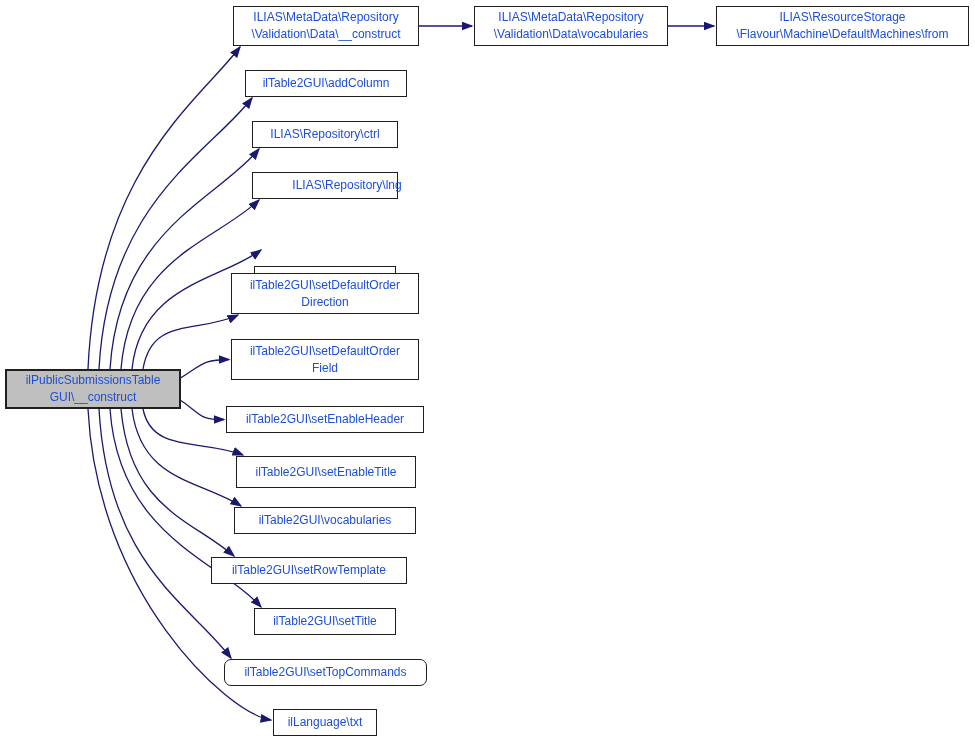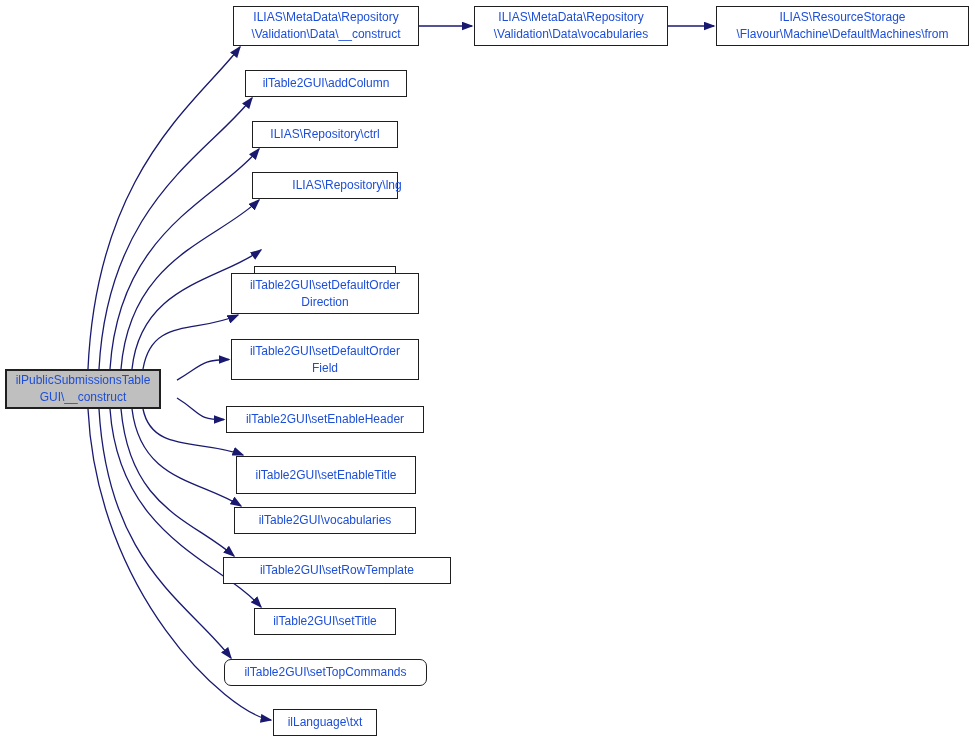--- a/index.html
+++ b/index.html
@@ -70,21 +70,21 @@
         <path d="M121,409 C130,508.825 192,519.7 234,556" fill="none" stroke="#191970" stroke-width="1.3" marker-end="url(#arrowhead)"></path>
         <path d="M110,409 C119,536.875 219,560.5 261,607" fill="none" stroke="#191970" stroke-width="1.3" marker-end="url(#arrowhead)"></path>
         <path d="M99,409 C108,564.925 189,603 231,658" fill="none" stroke="#191970" stroke-width="1.3" marker-end="url(#arrowhead)"></path>
         <path d="M88,409 C97,592.425 226,713 271,720" fill="none" stroke="#191970" stroke-width="1.3" marker-end="url(#arrowhead)"></path>
         <path d="M419,26 C444,26 444,26 472,26" fill="none" stroke="#191970" stroke-width="1.3" marker-end="url(#arrowhead)"></path>
         <path d="M668,26 C693,26 686,26 714,26" fill="none" stroke="#191970" stroke-width="1.3" marker-end="url(#arrowhead)"></path>
       </g>
   </svg>
 
   <div id="node-layer">
-      <div class="node highlight" style="left: 5px; top: 369px; width: 156px; height: 40px; background: rgb(191, 191, 191); border-color: rgb(31, 31, 31);">
+      <div class="node highlight" style="left: 5px; top: 369px; width: 176px; height: 40px; background: rgb(191, 191, 191); border-color: rgb(31, 31, 31);">
         <span>ilPublicSubmissionsTable</span>
         <span>GUI\__construct</span>
       </div>
       <div class="node" style="left: 233px; top: 6px; width: 186px; height: 40px; background: rgb(255, 255, 255); border-color: rgb(31, 31, 31);">
         <span>ILIAS\MetaData\Repository</span>
         <span>\Validation\Data\__construct</span>
       </div>
       <div class="node" style="left: 474px; top: 6px; width: 194px; height: 40px; background: rgb(255, 255, 255); border-color: rgb(31, 31, 31);">
         <span>ILIAS\MetaData\Repository</span>
         <span>\Validation\Data\vocabularies</span>
@@ -109,27 +109,27 @@
         <span>ilTable2GUI\setDefaultOrder</span>
         <span>Direction</span>
       </div>
       <div class="node" style="left: 231px; top: 339px; width: 188px; height: 41px; background: rgb(255, 255, 255); border-color: rgb(31, 31, 31);">
         <span>ilTable2GUI\setDefaultOrder</span>
         <span>Field</span>
       </div>
       <div class="node" style="left: 226px; top: 406px; width: 198px; height: 27px; background: rgb(255, 255, 255); border-color: rgb(31, 31, 31);">
         <span>ilTable2GUI\setEnableHeader</span>
       </div>
-      <div class="node" style="left: 236px; top: 456px; width: 180px; height: 38px; background: rgb(255, 255, 255); border-color: rgb(31, 31, 31);">
+      <div class="node" style="left: 236px; top: 456px; width: 180px; height: 32px; background: rgb(255, 255, 255); border-color: rgb(31, 31, 31);">
         <span>ilTable2GUI\setEnableTitle</span>
       </div>
       <div class="node" style="left: 234px; top: 507px; width: 182px; height: 27px; background: rgb(255, 255, 255); border-color: rgb(31, 31, 31);">
         <span>ilTable2GUI\vocabularies</span>
       </div>
-      <div class="node" style="left: 223px; top: 557px; width: 228px; height: 27px; background: rgb(255, 255, 255); border-color: rgb(31, 31, 31);">
+      <div class="node" style="left: 211px; top: 557px; width: 196px; height: 27px; background: rgb(255, 255, 255); border-color: rgb(31, 31, 31);">
         <span>ilTable2GUI\setRowTemplate</span>
       </div>
       <div class="node" style="left: 254px; top: 608px; width: 142px; height: 27px; background: rgb(255, 255, 255); border-color: rgb(31, 31, 31); text-align: center;">
         <span>ilTable2GUI\setTitle</span>
       </div>
       <div class="node" style="left: 224px; top: 659px; width: 203px; height: 27px; background: rgb(255, 255, 255); border-color: rgb(31, 31, 31); border-radius: 7px;">
         <span>ilTable2GUI\setTopCommands</span>
       </div>
       <div class="node" style="left: 273px; top: 709px; width: 104px; height: 27px; background: rgb(255, 255, 255); border-color: rgb(31, 31, 31);">
         <span>ilLanguage\txt</span>

